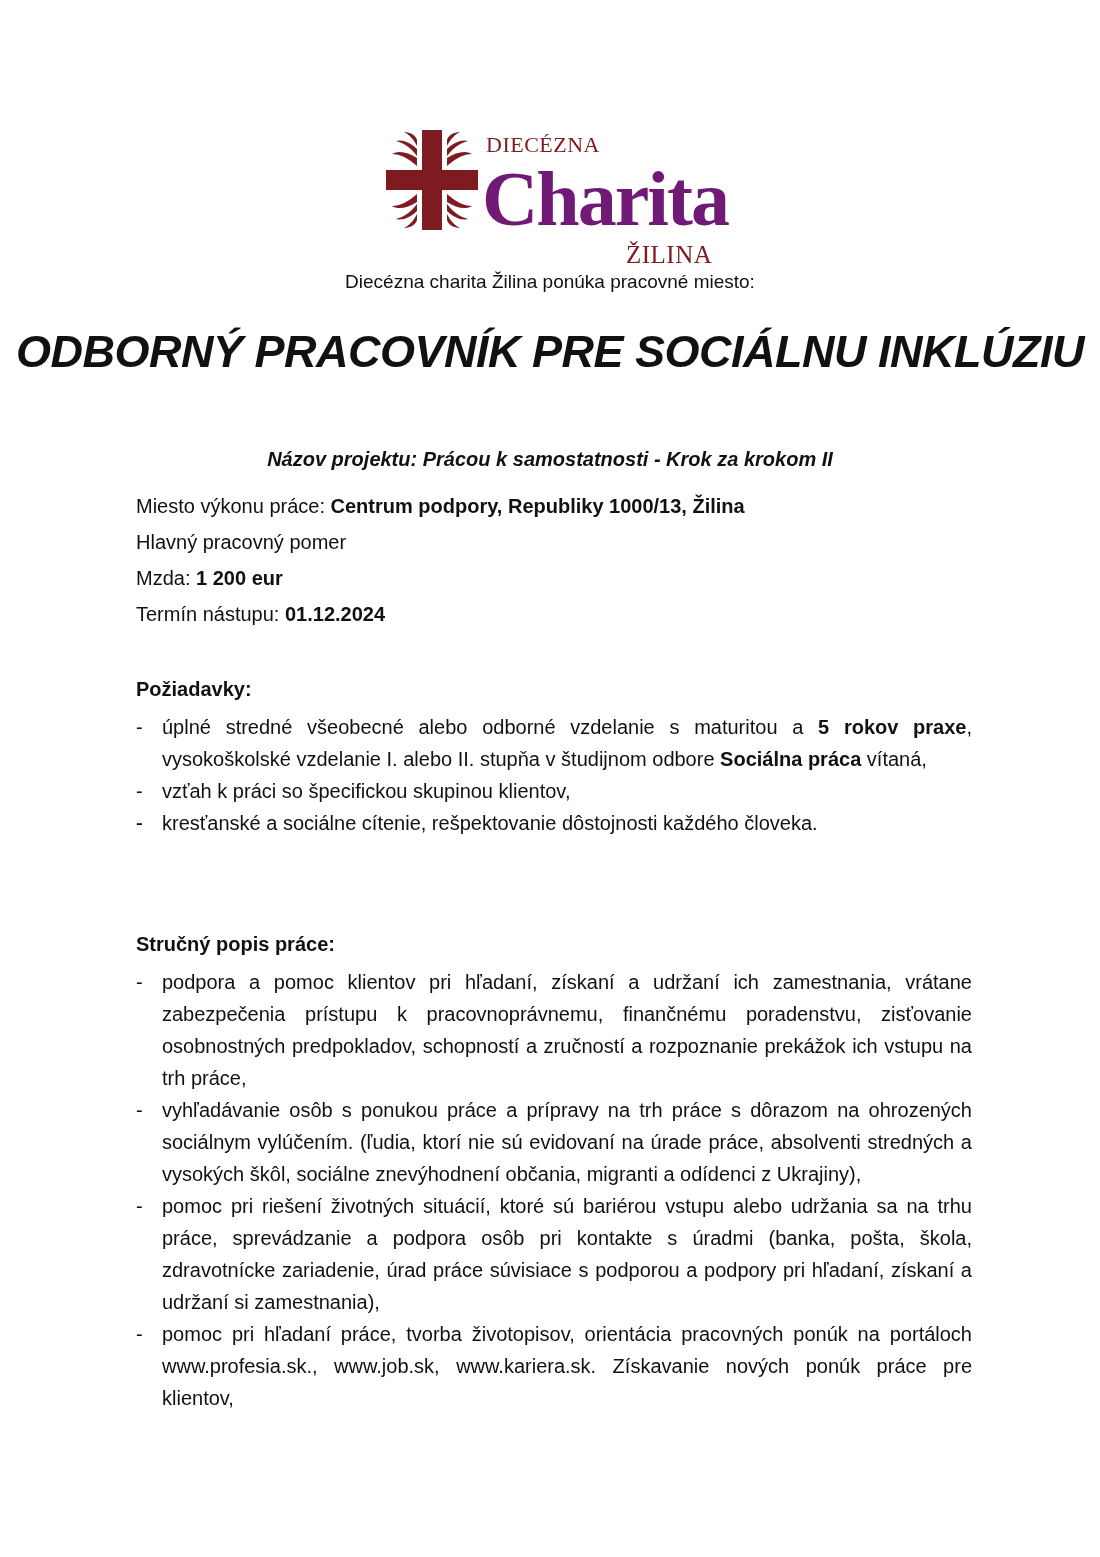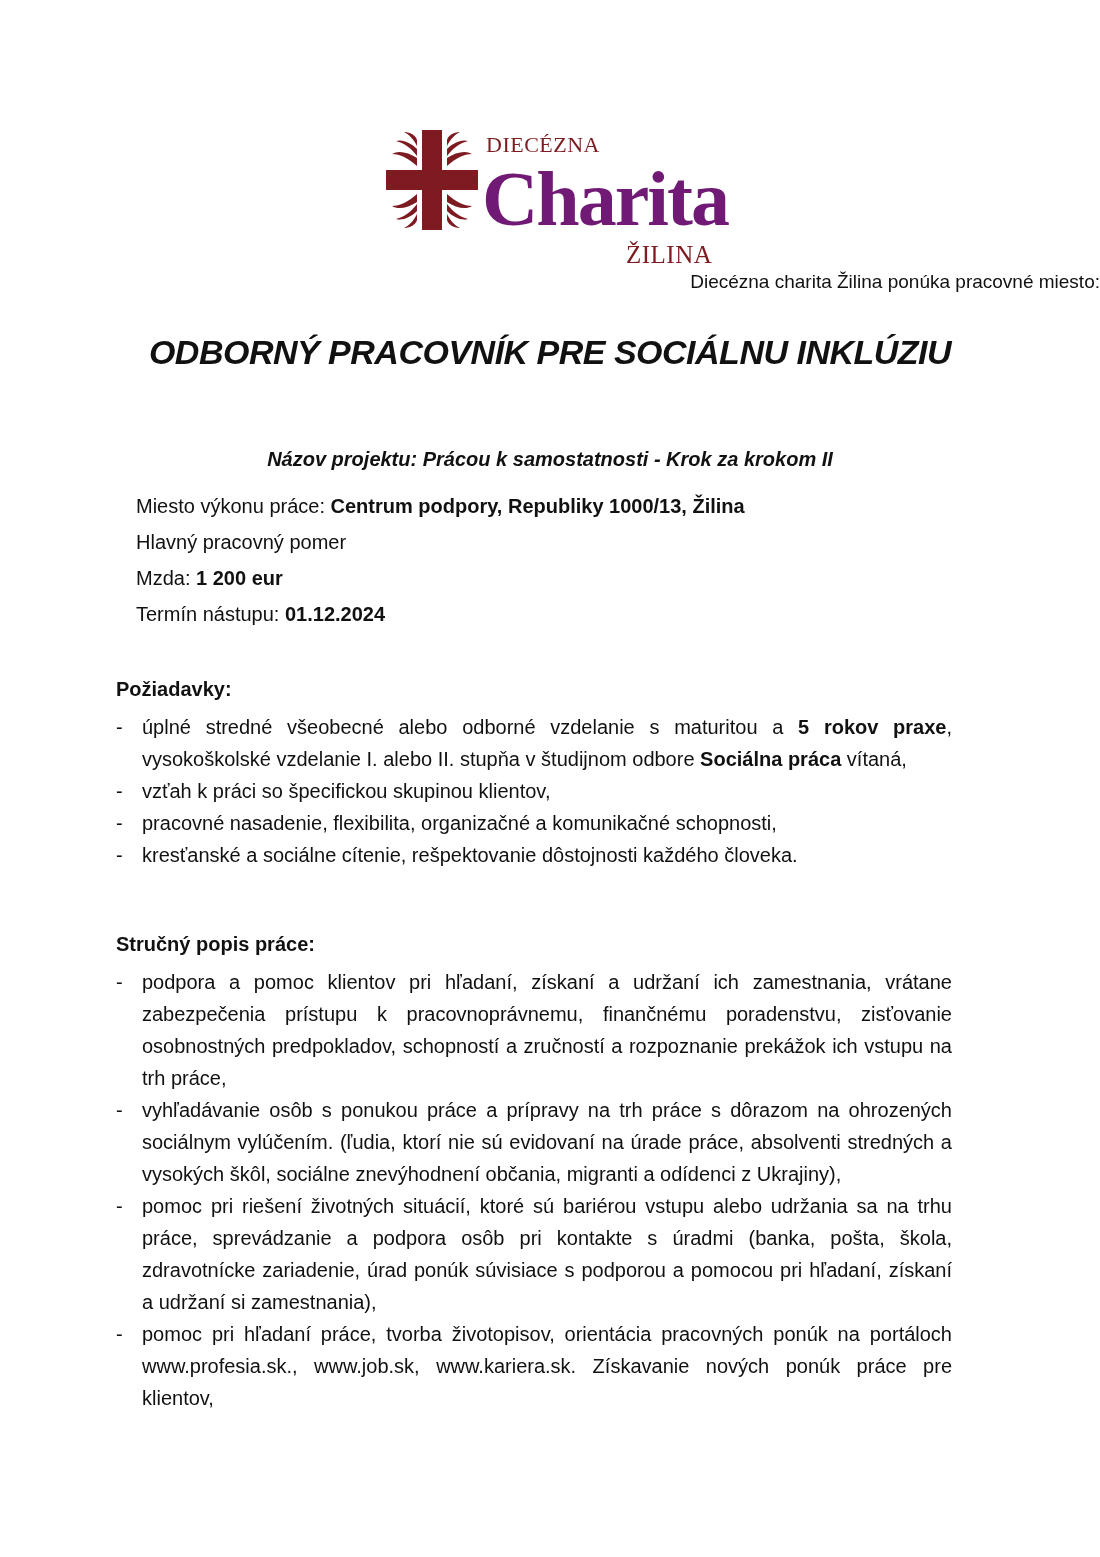--- a/index.html
+++ b/index.html
@@ -8,31 +8,31 @@
 
     .logo { position: absolute; left: 384px; top: 128px; width: 340px; height: 140px; }
     .logo-cross { position: absolute; left: 0; top: 0; width: 96px; height: 104px; }
     .logo-diecezna { position: absolute; left: 102px; top: 4px; font-family: "Liberation Serif", "DejaVu Serif", serif;
                      font-size: 22px; letter-spacing: 0.5px; color: var(--brand); }
     .logo-charita { position: absolute; left: 98px; top: 32px; font-family: "Liberation Serif", "DejaVu Serif", serif;
                     font-size: 78px; font-weight: bold; color: #701a75; letter-spacing: -2px; line-height: 1; }
     .logo-zilina { position: absolute; left: 242px; top: 113px; font-family: "Liberation Serif", "DejaVu Serif", serif;
                    font-size: 25px; color: var(--brand); letter-spacing: 0.5px; }
 
-    .intro { position: absolute; left: 0; width: 1100px; top: 271px; text-align: right; font-size: 19px; }
+    .intro { position: absolute; left: 0; width: 1100px; top: 271px; text-align: center; font-size: 19px; }
 
     .title { position: absolute; left: 0; width: 1100px; top: 330px; text-align: center;
-             font-size: 34px; font-weight: bold; font-style: italic; line-height: 44px; letter-spacing: -0.5px; }
+             font-size: 45px; font-weight: bold; font-style: italic; line-height: 44px; letter-spacing: -0.5px; }
     .subtitle { position: absolute; left: 0; width: 1100px; top: 428px; text-align: center;
                 font-size: 20px; font-weight: bold; font-style: italic; margin-top: 20px; }
 
     .info { position: absolute; left: 136px; top: 492px; font-size: 20px; }
     .info .row { height: 36px; line-height: 28px; }
 
-    .section { position: absolute; left: 116px; width: 836px; font-size: 20px; }
+    .section { position: absolute; left: 136px; width: 836px; font-size: 20px; }
     .section h2 { margin: 0 0 8px 0; font-size: 20px; font-weight: bold; line-height: 28px; }
     .section ul { list-style: none; margin: 0; padding: 0; }
     .section li { position: relative; padding-left: 26px; line-height: 32px; text-align: justify; }
     .section li .dash { position: absolute; left: 0; top: 0; }
     .req { top: 675px; }
     .desc { top: 930px; }
     b { font-weight: bold; }
   </style>
 </head>
 <body>
@@ -92,21 +92,20 @@
     <li>
       <span class="dash">-</span>
       <span>úplné stredné všeobecné alebo odborné vzdelanie s maturitou a </span><b>5 rokov praxe</b><span>, vysokoškolské vzdelanie I. alebo II. stupňa v študijnom odbore </span><b>Sociálna práca</b><span> vítaná,</span>
     </li>
     <li>
       <span class="dash">-</span>
       <span>vzťah k práci so špecifickou skupinou klientov,</span>
     </li>
     <li>
       <span class="dash">-</span>
-      <span>pracovné nasadenie, flexibilita, organizačné a komunikačné schopnosti,</span>
     </li>
     <li>
       <span class="dash">-</span>
       <span>kresťanské a sociálne cítenie, rešpektovanie dôstojnosti každého človeka.</span>
     </li>
   </ul>
 </div>
 
 <div class="section desc">
   <h2>Stručný popis práce:</h2>
@@ -114,20 +113,20 @@
     <li>
       <span class="dash">-</span>
       <span>podpora a pomoc klientov pri hľadaní, získaní a udržaní ich zamestnania, vrátane zabezpečenia prístupu k pracovnoprávnemu, finančnému poradenstvu, zisťovanie osobnostných predpokladov, schopností a zručností a rozpoznanie prekážok ich vstupu na trh práce,</span>
     </li>
     <li>
       <span class="dash">-</span>
       <span>vyhľadávanie osôb s ponukou práce a prípravy na trh práce s dôrazom na ohrozených sociálnym vylúčením. (ľudia, ktorí nie sú evidovaní na úrade práce, absolventi stredných a vysokých škôl, sociálne znevýhodnení občania, migranti a odídenci z Ukrajiny),</span>
     </li>
     <li>
       <span class="dash">-</span>
-      <span>pomoc pri riešení životných situácií, ktoré sú bariérou vstupu alebo udržania sa na trhu práce, sprevádzanie a podpora osôb pri kontakte s úradmi (banka, pošta, škola, zdravotnícke zariadenie, úrad ponúk súvisiace s podporou a pomocou pri hľadaní, získaní a udržaní si zamestnania),</span>
+      <span>pomoc pri riešení životných situácií, ktoré sú bariérou vstupu alebo udržania sa na trhu práce, sprevádzanie a podpora osôb pri kontakte s úradmi (banka, pošta, škola, zdravotnícke zariadenie, úrad práce súvisiace s podporou a podpory pri hľadaní, získaní a udržaní si zamestnania),</span>
     </li>
     <li>
       <span class="dash">-</span>
       <span>pomoc pri hľadaní práce, tvorba životopisov, orientácia pracovných ponúk na portáloch www.profesia.sk., www.job.sk, www.kariera.sk. Získavanie nových ponúk práce pre klientov,</span>
     </li>
   </ul>
 </div>
 
 </body></html>

